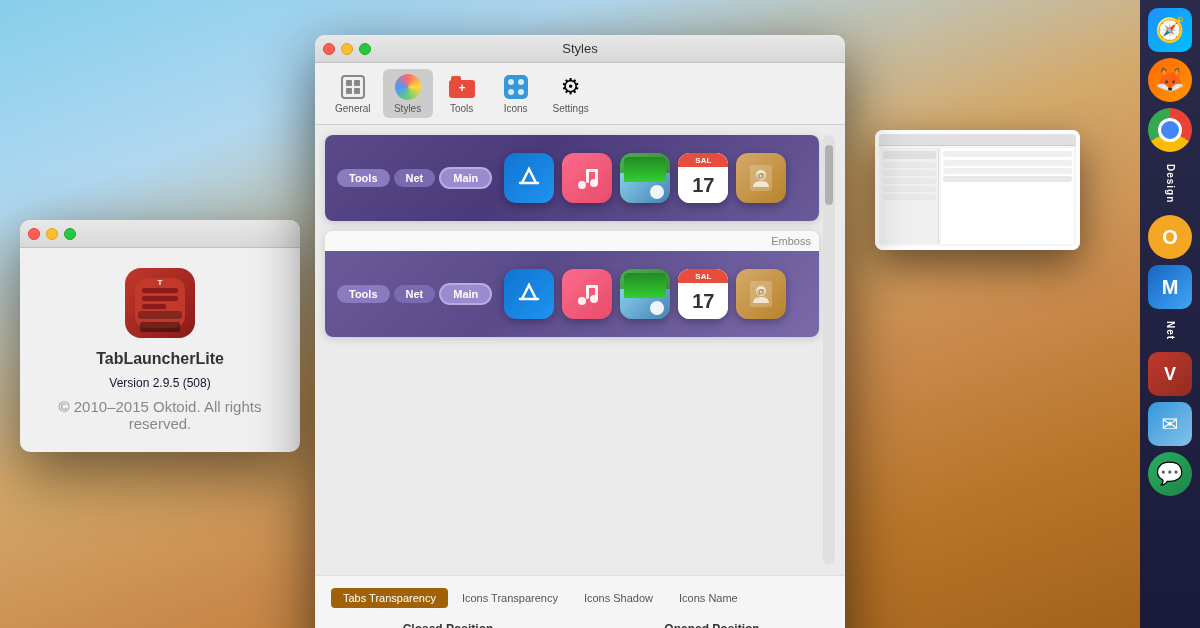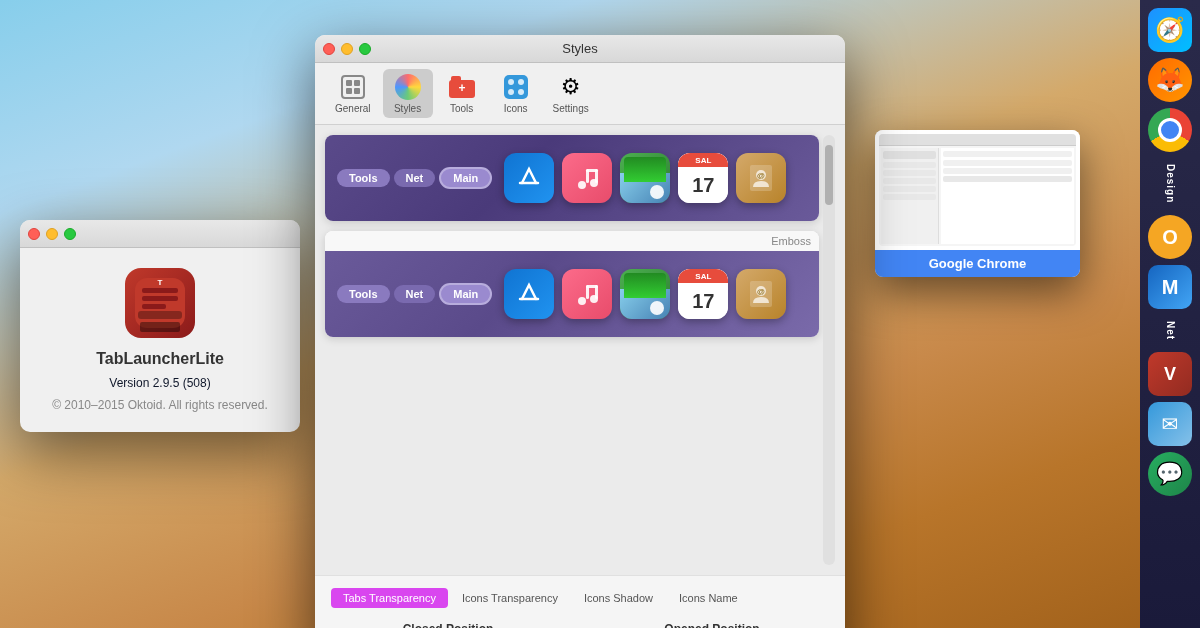--- a/index.html
+++ b/index.html
@@ -167,21 +167,21 @@
     .about-app-name {
       font-size: 16px;
       font-weight: bold;
       color: #333;
     }
     .about-version {
       font-size: 12px;
       color: #0f172a;
     }
     .about-copyright {
-      font-size: 12px;
+      font-size: 15px;
       color: #888;
     }
 
     
     .chrome-preview {
       position: absolute;
       top: 130px;
       left: 875px;
       width: 205px;
       background: #e8e8e8;
@@ -418,21 +418,21 @@
     }
 
     .trans-tab {
       padding: 4px 12px;
       font-size: 11px;
       border-radius: 4px;
       cursor: pointer;
       color: #555;
     }
     .trans-tab.active {
-      background: #d946ef;
+      background: #a16207;
       color: white;
     }
 
     .sliders-row {
       display: flex;
       gap: 30px;
     }
 
     .slider-group {
       flex: 1;
@@ -526,21 +526,20 @@
         </div>
         <div class="chrome-preview-main-mini">
           <div style="height:6px; margin:3px 2px; background:#f0f0f0; border-radius:2px;"></div>
           <div style="height:6px; margin:2px 2px; background:#f0f0f0; border-radius:2px;"></div>
           <div style="height:6px; margin:2px 2px; background:#f0f0f0; border-radius:2px;"></div>
           <div style="height:6px; margin:2px 2px; background:#e8e8e8; border-radius:2px;"></div>
         </div>
       </div>
     </div>
   </div>
-  <div class="chrome-preview-title">Google Chrome</div>
 </div>
 
 <div class="styles-window">
 
   <div class="styles-titlebar">
     <div class="traffic-light tl-close"></div>
     <div class="traffic-light tl-minimize"></div>
     <div class="traffic-light tl-maximize"></div>
     <span class="styles-title">Styles</span>
   </div>

